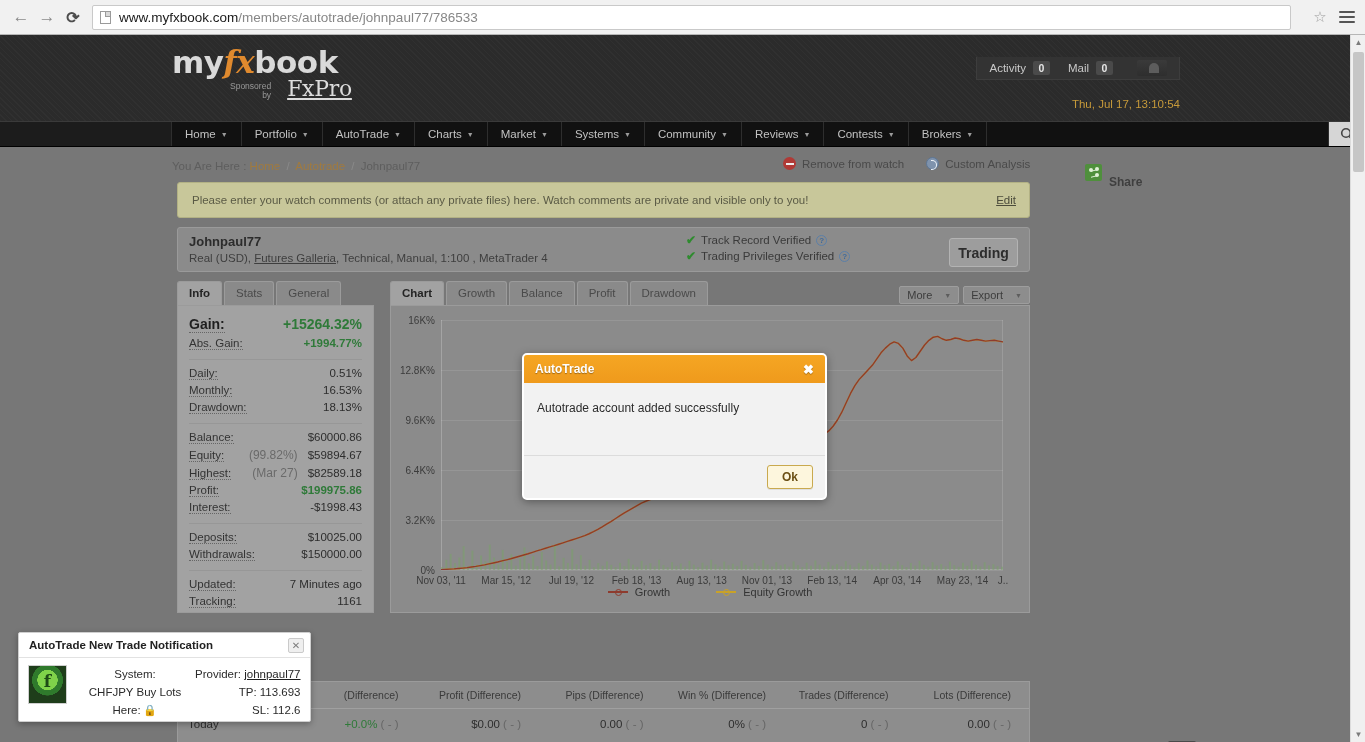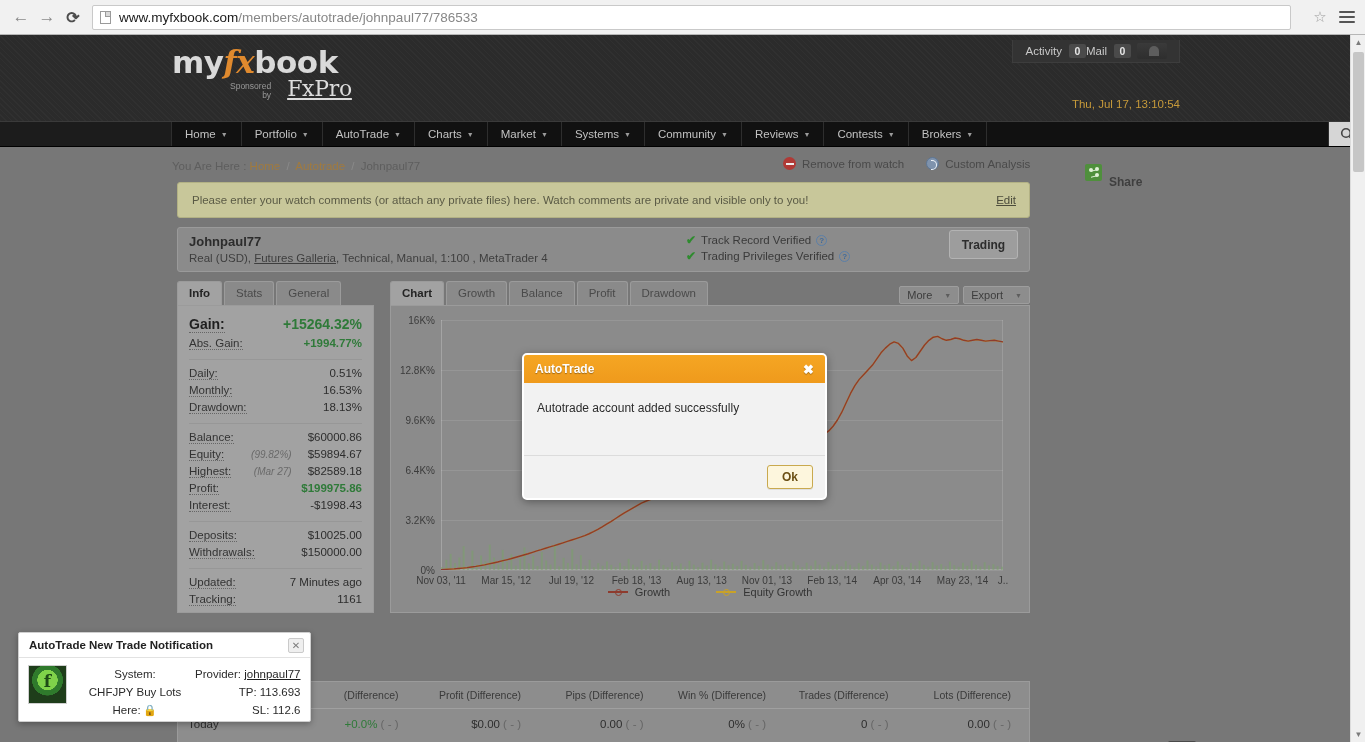--- a/index.html
+++ b/index.html
@@ -85,23 +85,23 @@
     margin-top: 1px; margin-left: 58px; display: flex; align-items: flex-end; gap: 16px; justify-content: flex-end;
   }
   #sponsor-text {
     font-size: 8.5px; color: #9a9a9a; line-height: 1.05; text-align: right;
   }
   #sponsor-brand {
     font-family: "DejaVu Serif", serif; font-size: 22px; color: #dcdcdc;
     line-height: 0.95; letter-spacing: -0.3px; text-decoration: underline;
   }
   #account-box {
-    position: absolute; right: 185px; top: 5px; height: 23px;
+    position: absolute; right: 185px; top: 22px; height: 23px;
     background: #333333; border: 1px solid #3d3d3d; border-top: none;
-    display: flex; align-items: center; padding: 0 12px; 
+    display: flex; align-items: center; padding: 0 12px; gap: 18px;
   }
   .acct-item { display: flex; align-items: center; gap: 7px; }
   .acct-label { color: #c9c9c9; font-size: 11.5px; }
   .acct-count {
     background: #4a4a4a; color: #e6e6e6; font-size: 10.5px; font-weight: bold;
     padding: 1px 5px; border-radius: 2px; min-width: 17px; text-align: center;
   }
   #acct-avatar {
     width: 30px; height: 16px; margin-left: 6px;
     background: linear-gradient(to bottom,#3a3a3a,#2e2e2e);
@@ -212,24 +212,24 @@
   }
   .verified-row.r1 { top: 5px; }
   .verified-row.r2 { top: 21px; }
   .chk { color: #2e8b2e; font-size: 12px; font-weight: bold; }
   .qmark {
     display: inline-block; width: 11px; height: 11px; border-radius: 50%;
     border: 1px solid #5b7fa8; color: #3f6a9b; font-size: 8px;
     text-align: center; line-height: 10px; font-weight: bold;
   }
   #trading-btn {
-    position: absolute; right: 11px; top: 2px; width: 69px; height: 29px;
+    position: absolute; right: 11px; top: 10px; width: 69px; height: 29px;
     background: #9d9d9d; border: 1px solid #b3b3b3; border-radius: 3px;
     display: flex; align-items: center; justify-content: center;
-    font-size: 12px; font-weight: bold; color: #2d2d2d;
+    font-size: 14px; font-weight: bold; color: #2d2d2d;
   }
 
   
   #panels { position: relative; margin-top: 9px; }
 
   
   #info-panel {
     position: absolute; left: 177px; top: 0; width: 197px;
   }
   .tabs-strip { display: flex; align-items: flex-end; height: 24px; }
@@ -248,21 +248,21 @@
   .stat-row {
     display: flex; justify-content: space-between; align-items: baseline;
     font-size: 11.5px; color: #2f2f2f; padding: 2px 0;
   }
   .stat-row .k { color: #333; }
   .stat-row .k.dotted { border-bottom: 1px dotted #666; }
   .stat-row .v { color: #2d2d2d; }
   .stat-row .v.pos { color: #2f7a39; font-weight: bold; }
   .stat-row.big .k { font-size: 14px; font-weight: bold; color: #1f1f1f; }
   .stat-row.big .v { font-size: 14px; font-weight: bold; }
-  .v-note { color: #6a6a6a; font-size: 10px; margin-right: 16px; font-style: italic; }
+  .v-note { color: #6a6a6a; font-size: 12px; margin-right: 10px; }
   .divider { height: 1px; background: #979797; margin: 7px 0 5px; }
 
   
   #chart-panel {
     position: absolute; left: 390px; top: 0; width: 640px;
   }
   #chart-tabbar { display: flex; align-items: flex-end; height: 24px; position: relative; }
   #chart-tools { position: absolute; right: 0; bottom: 1px; display: flex; gap: 4px; }
   .tool-btn {
     background: #8d8d8d; border: 1px solid #9d9d9d; border-radius: 2px;

